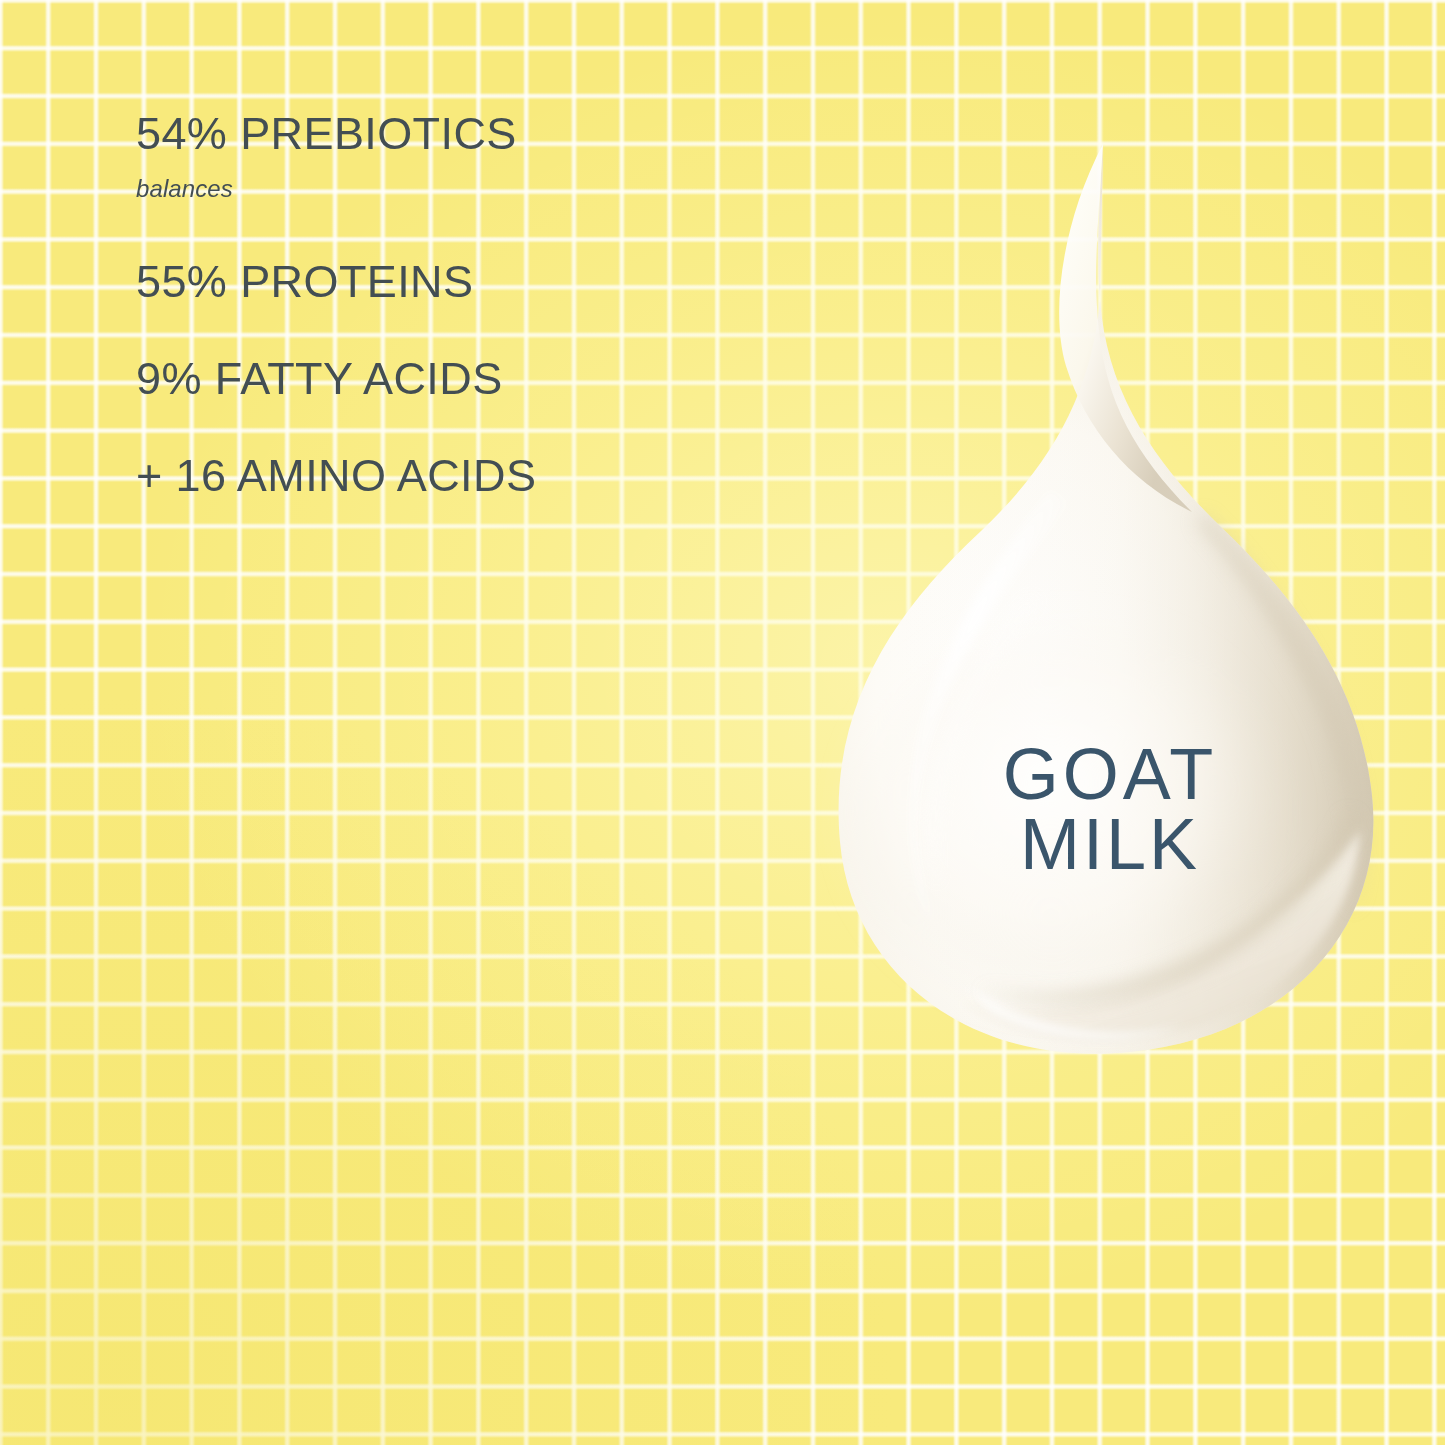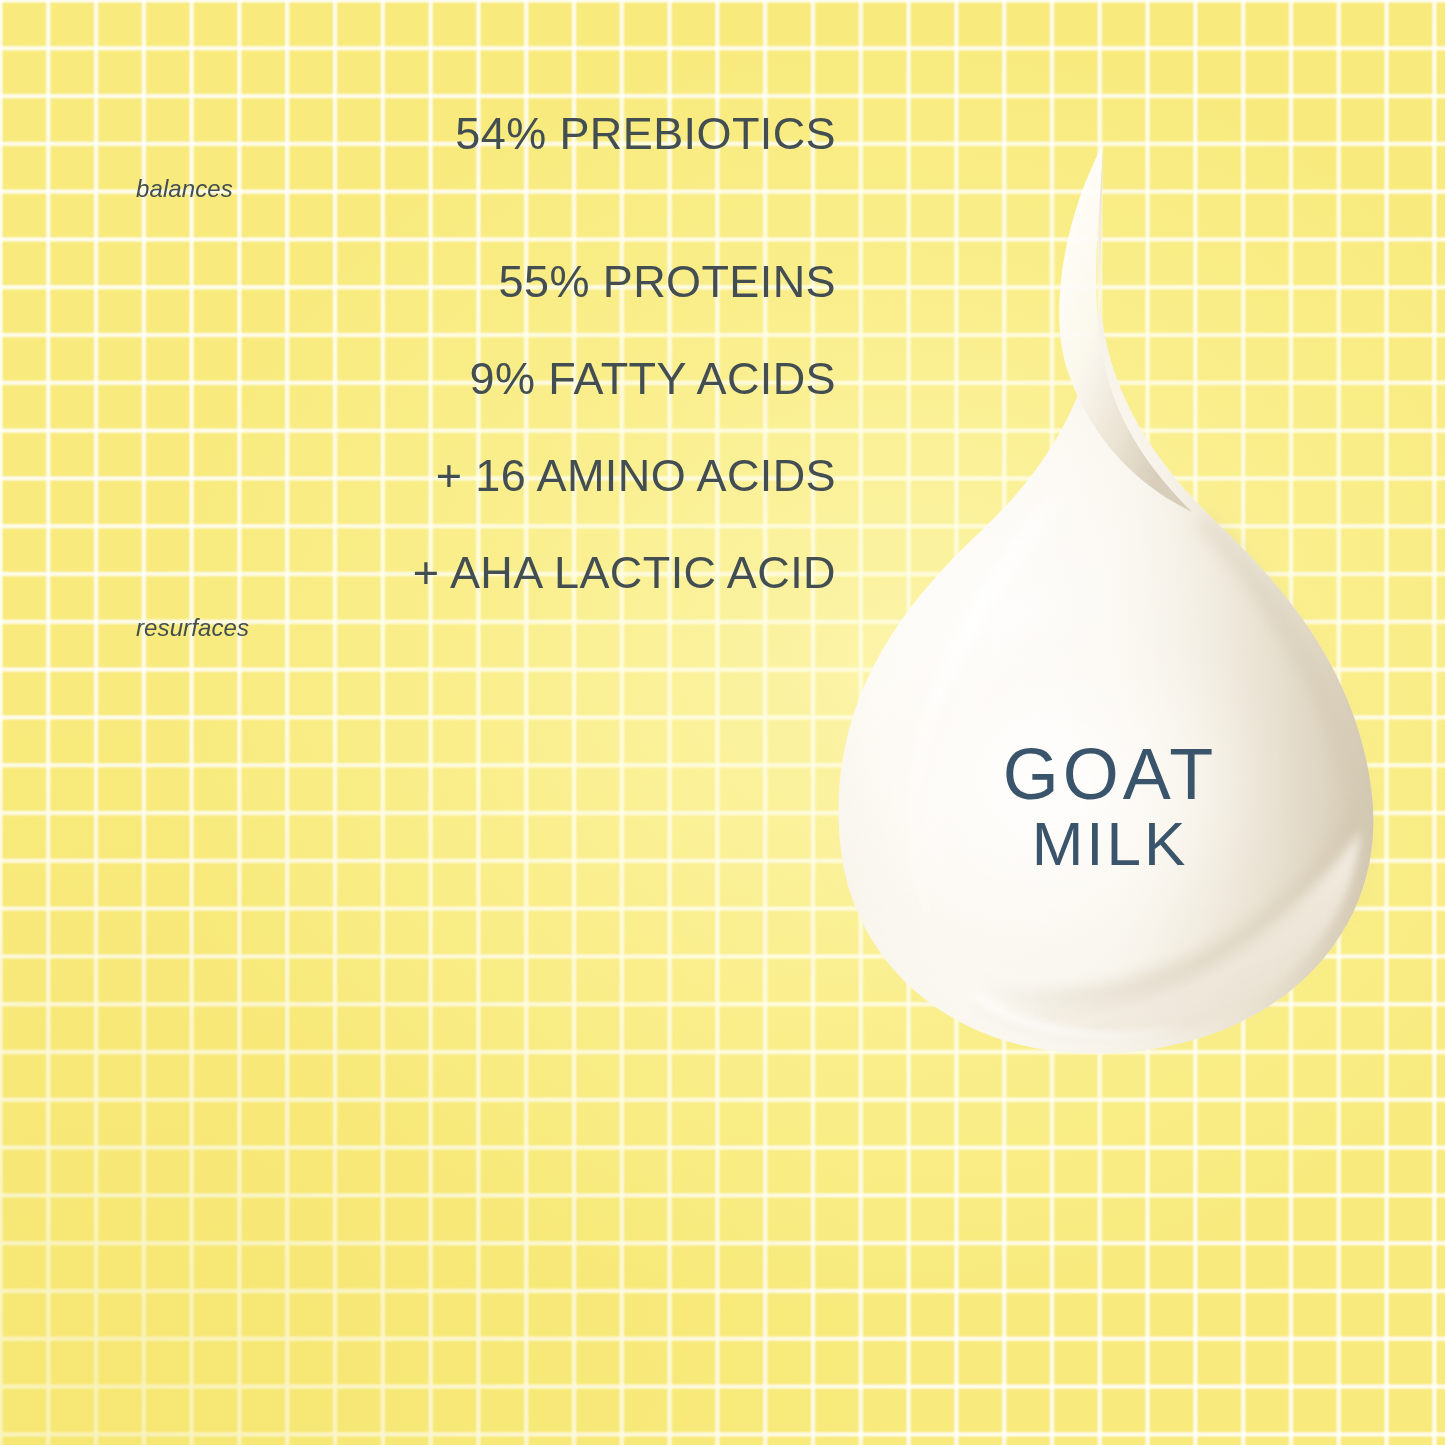--- a/index.html
+++ b/index.html
@@ -62,21 +62,20 @@
   }
   .block { margin-bottom: 38px; }
   .block:last-child { margin-bottom: 0; }
   .headline {
     color: #434e53;
     font-size: 45px;
     line-height: 59px;
     letter-spacing: 0.4px;
     font-weight: 400;
     white-space: pre-line;
-    text-align: right;
   }
   .sub {
     color: #434e53;
     font-size: 24px;
     line-height: 51px;
     letter-spacing: 0.1px;
     font-weight: 400;
     white-space: pre-line;
     font-style: italic;
   }
@@ -111,21 +110,21 @@
     line-height: 80px;
     letter-spacing: 4px;
     font-weight: 400;
   }
   #milk-word {
     position: absolute;
     left: 0; right: 0;
     top: 668px;
     color: #3a556b;
     font-family: "Liberation Sans", sans-serif;
-    font-size: 62px;
+    font-size: 72px;
     line-height: 92px;
     letter-spacing: 3px;
     font-weight: 400;
   }
   #tagline {
     position: absolute;
     left: 0; right: 0;
     top: 770px;
     color: #3a556b;
     font-family: "Liberation Serif", serif;
@@ -156,24 +155,20 @@
 
     <div class="block">
       <div class="headline">9% FATTY ACIDS</div>
     </div>
 
     <div class="block">
       <div class="headline">+ 16 AMINO ACIDS</div>
     </div>
 
 
-    <div class="block">
-      <div class="headline">+ AHA LACTIC ACID</div>
-      <div class="sub">resurfaces</div>
-    </div>
 
   </div>
 
   <div id="droplet-wrap">
     <svg id="droplet-svg" viewBox="0 0 620 1040" xmlns="http://www.w3.org/2000/svg">
       <defs>
 
         <radialGradient id="bodyShade" cx="38%" cy="62%" r="74%">
           <stop offset="0%" stop-color="#ffffff"></stop>
           <stop offset="42%" stop-color="#fdfbf6"></stop>

